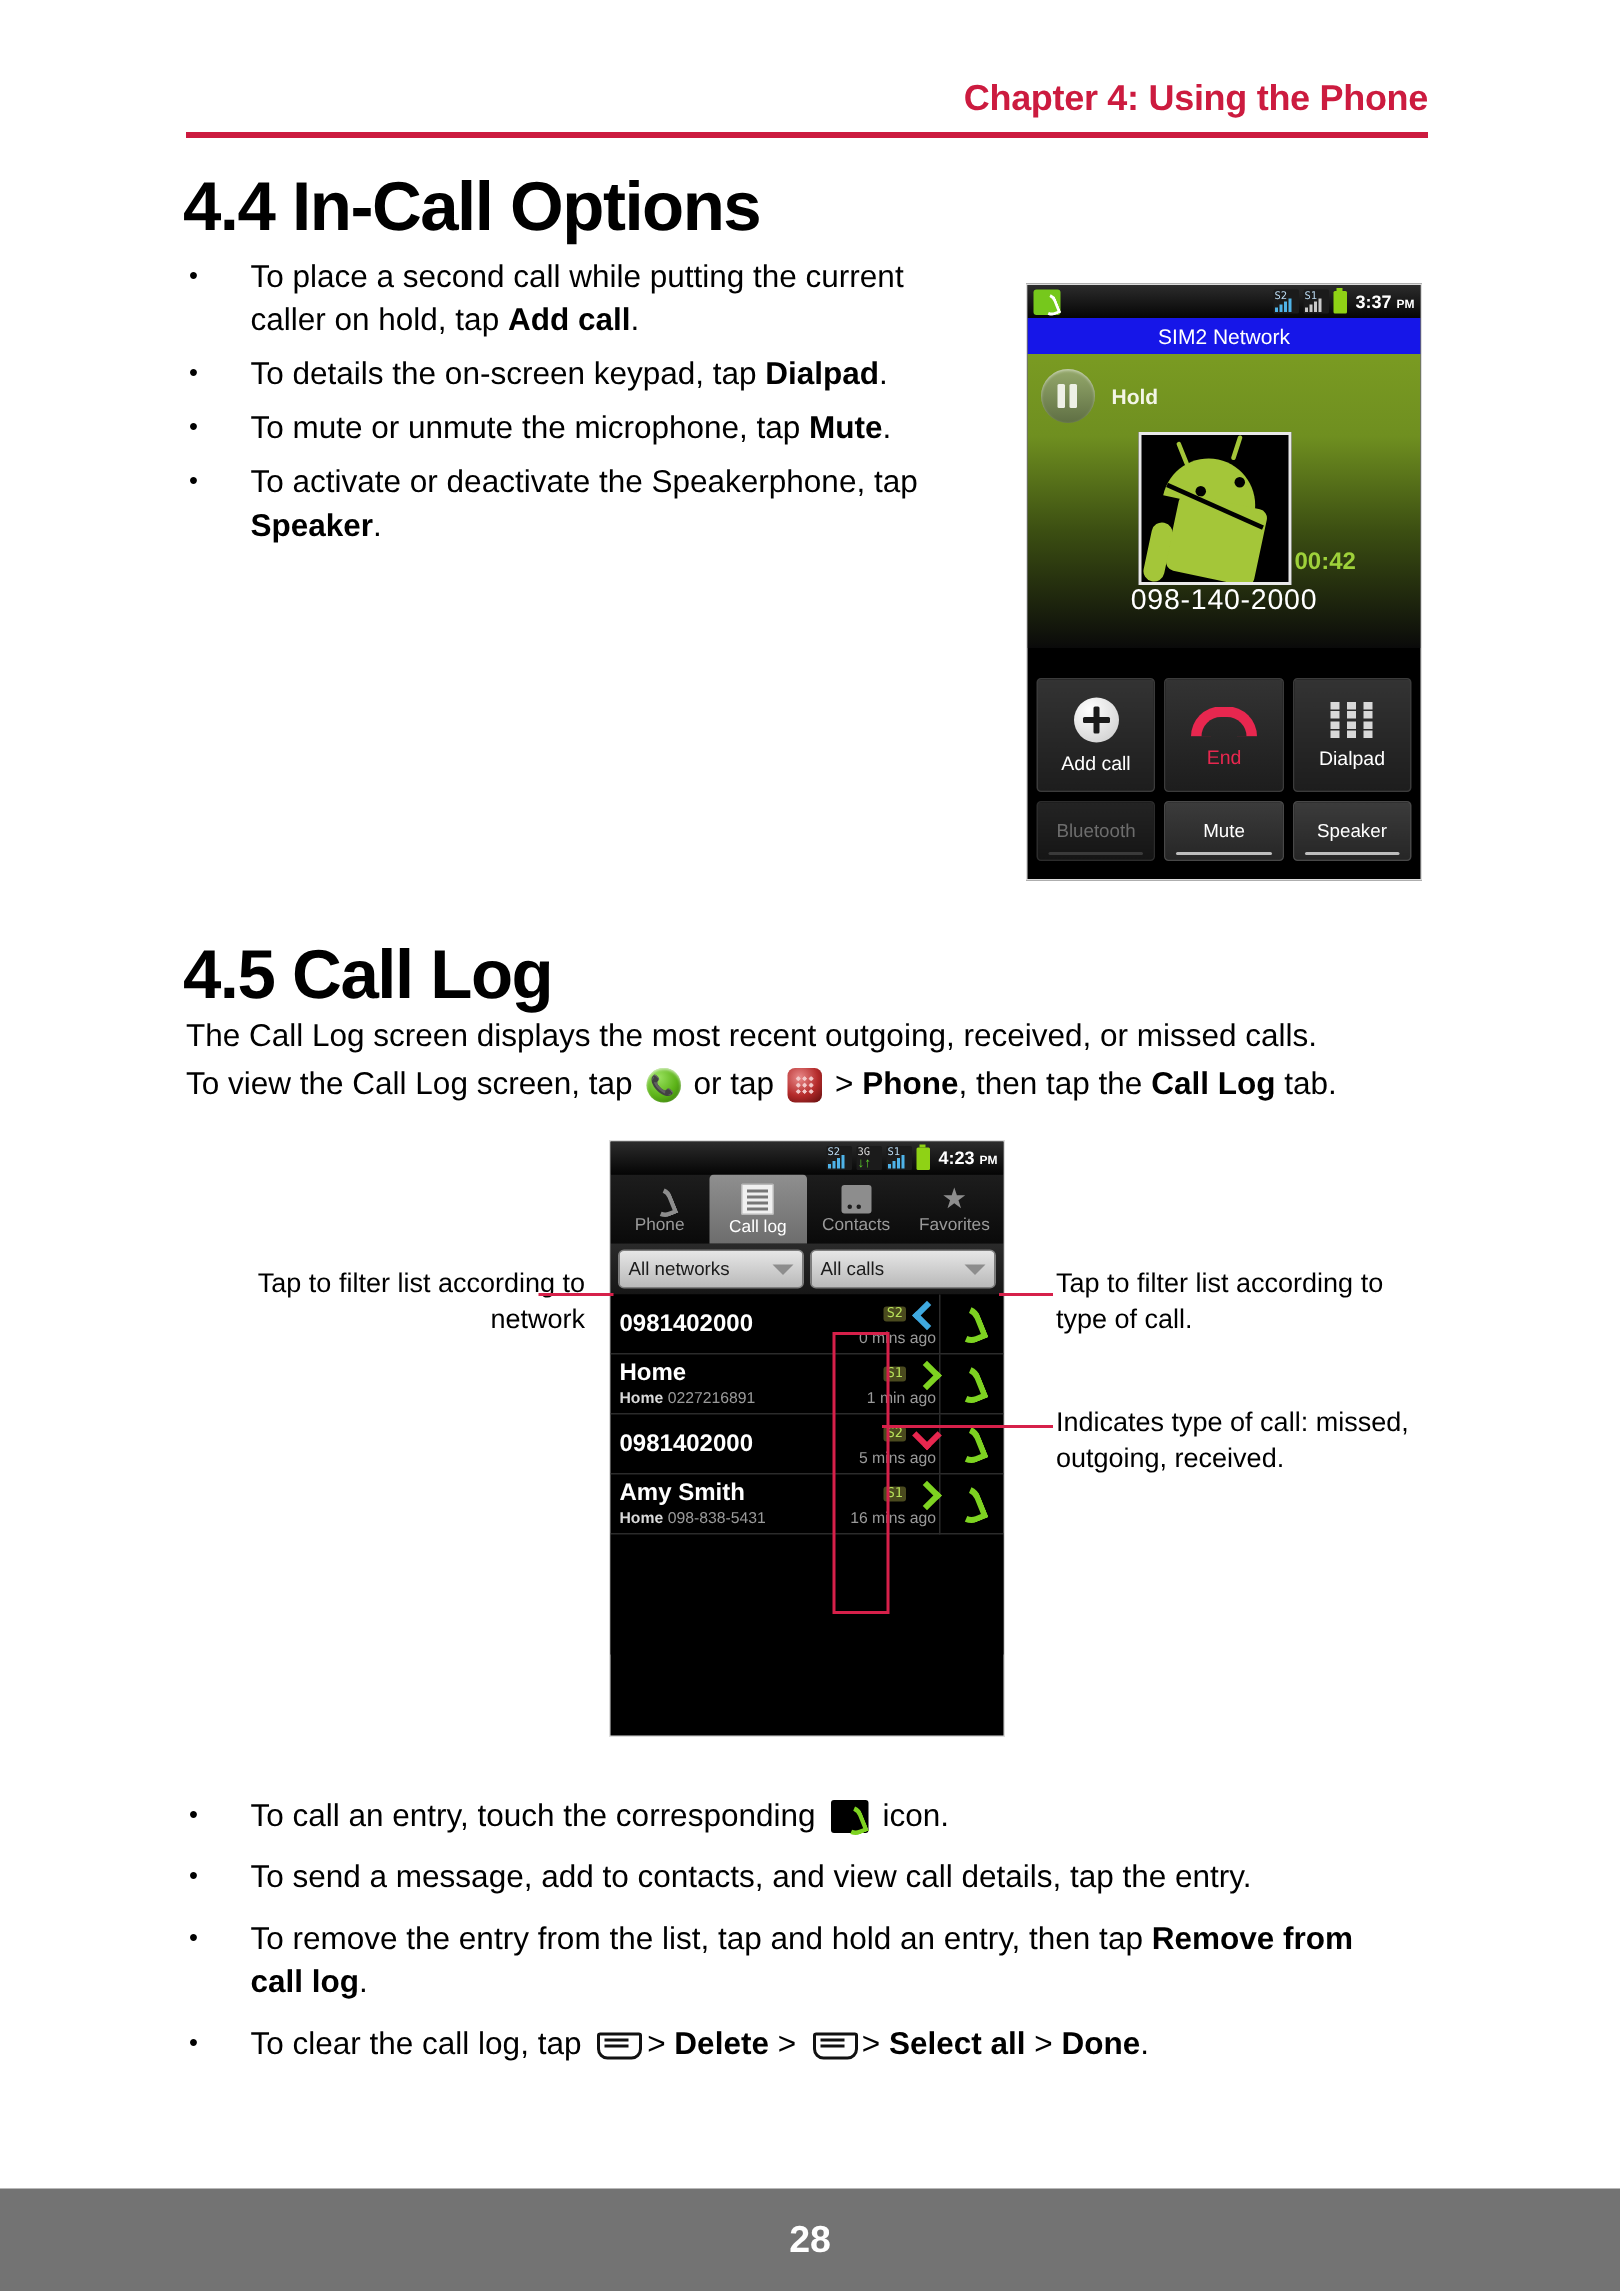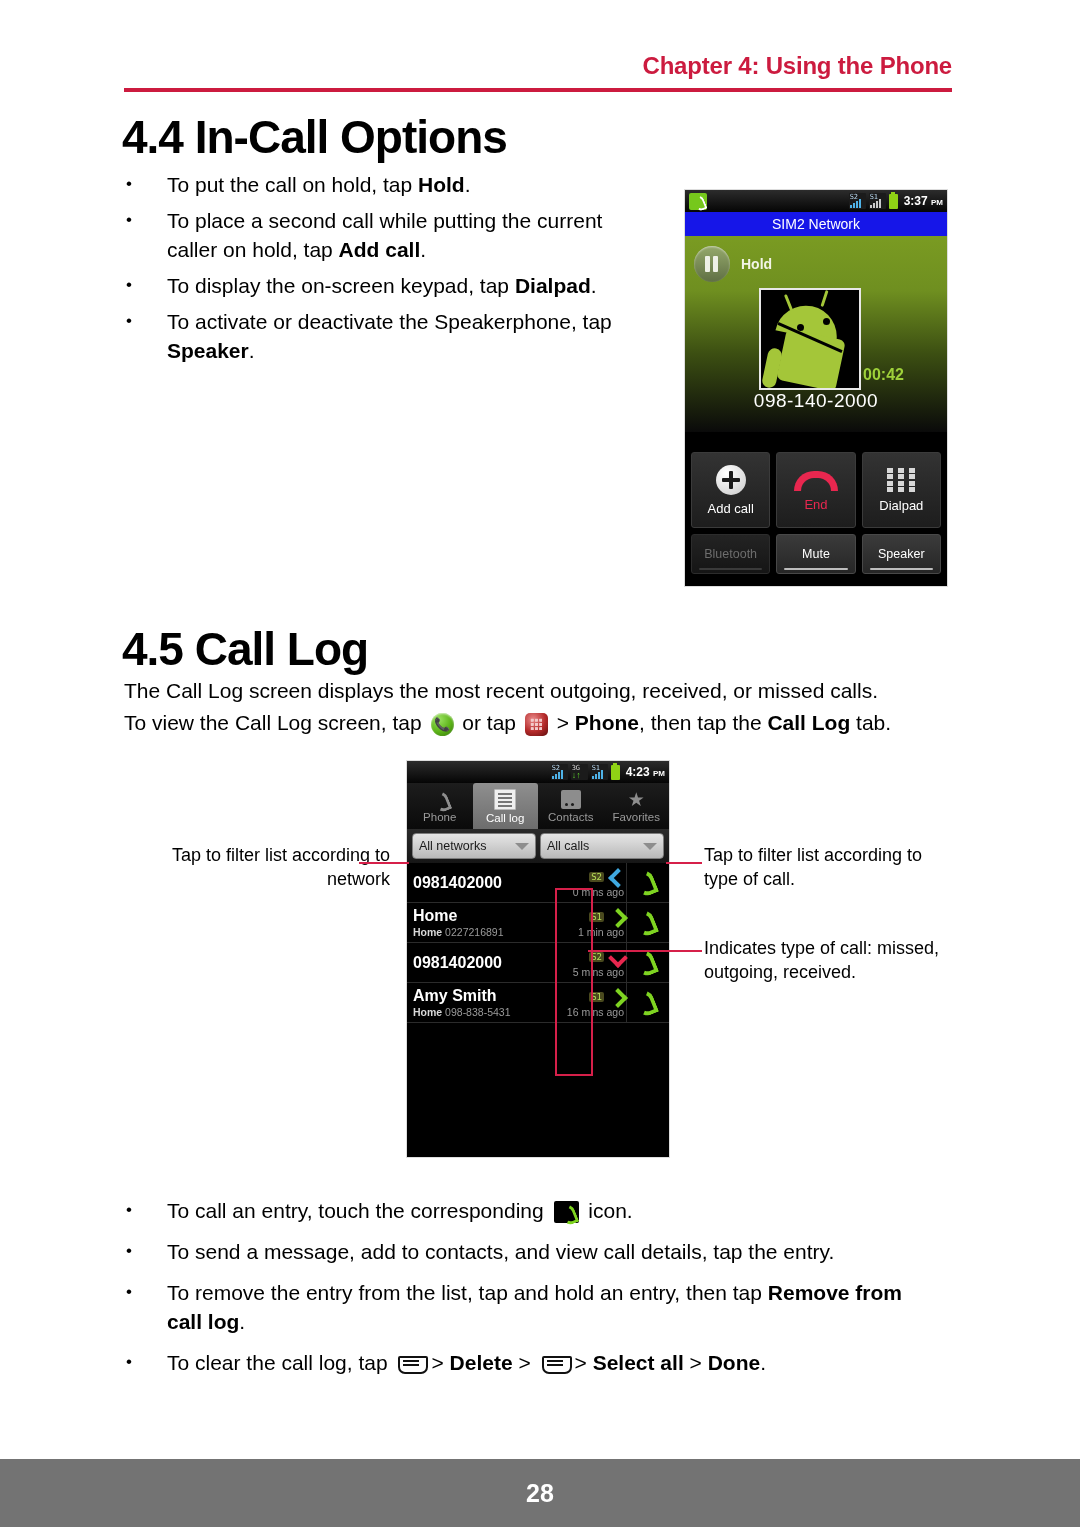--- a/index.html
+++ b/index.html
@@ -442,23 +442,23 @@
 <body>
 
 <div class="page-header">
   <span class="chapter">Chapter 4: Using the Phone</span>
 </div>
 <div class="header-rule"></div>
 
 <h1 class="section" id="h-44">4.4 In-Call Options</h1>
 
 <ul class="bullets" id="bullets-incall">
-  <li><span>To put the call on hold, tap </span><span class="b">Hold</span><span>.</span></li>
   <li><span>To place a second call while putting the current caller on hold, tap </span><span class="b">Add call</span><span>.</span></li>
-  <li><span>To display the on-screen keypad, tap </span><span class="b">Dialpad</span><span>.</span></li>
+  <li><span>To details the on-screen keypad, tap </span><span class="b">Dialpad</span><span>.</span></li>
+  <li><span>To mute or unmute the microphone, tap </span><span class="b">Mute</span><span>.</span></li>
   <li><span>To activate or deactivate the Speakerphone, tap </span><span class="b">Speaker</span><span>.</span></li>
 </ul>
 
 <div id="phone-incall">
 
   <div class="statusbar">
     <div class="sb-left-phone"></div>
     <div class="sb-right">
       <div class="sig">
         <span class="simlab">S2</span>

